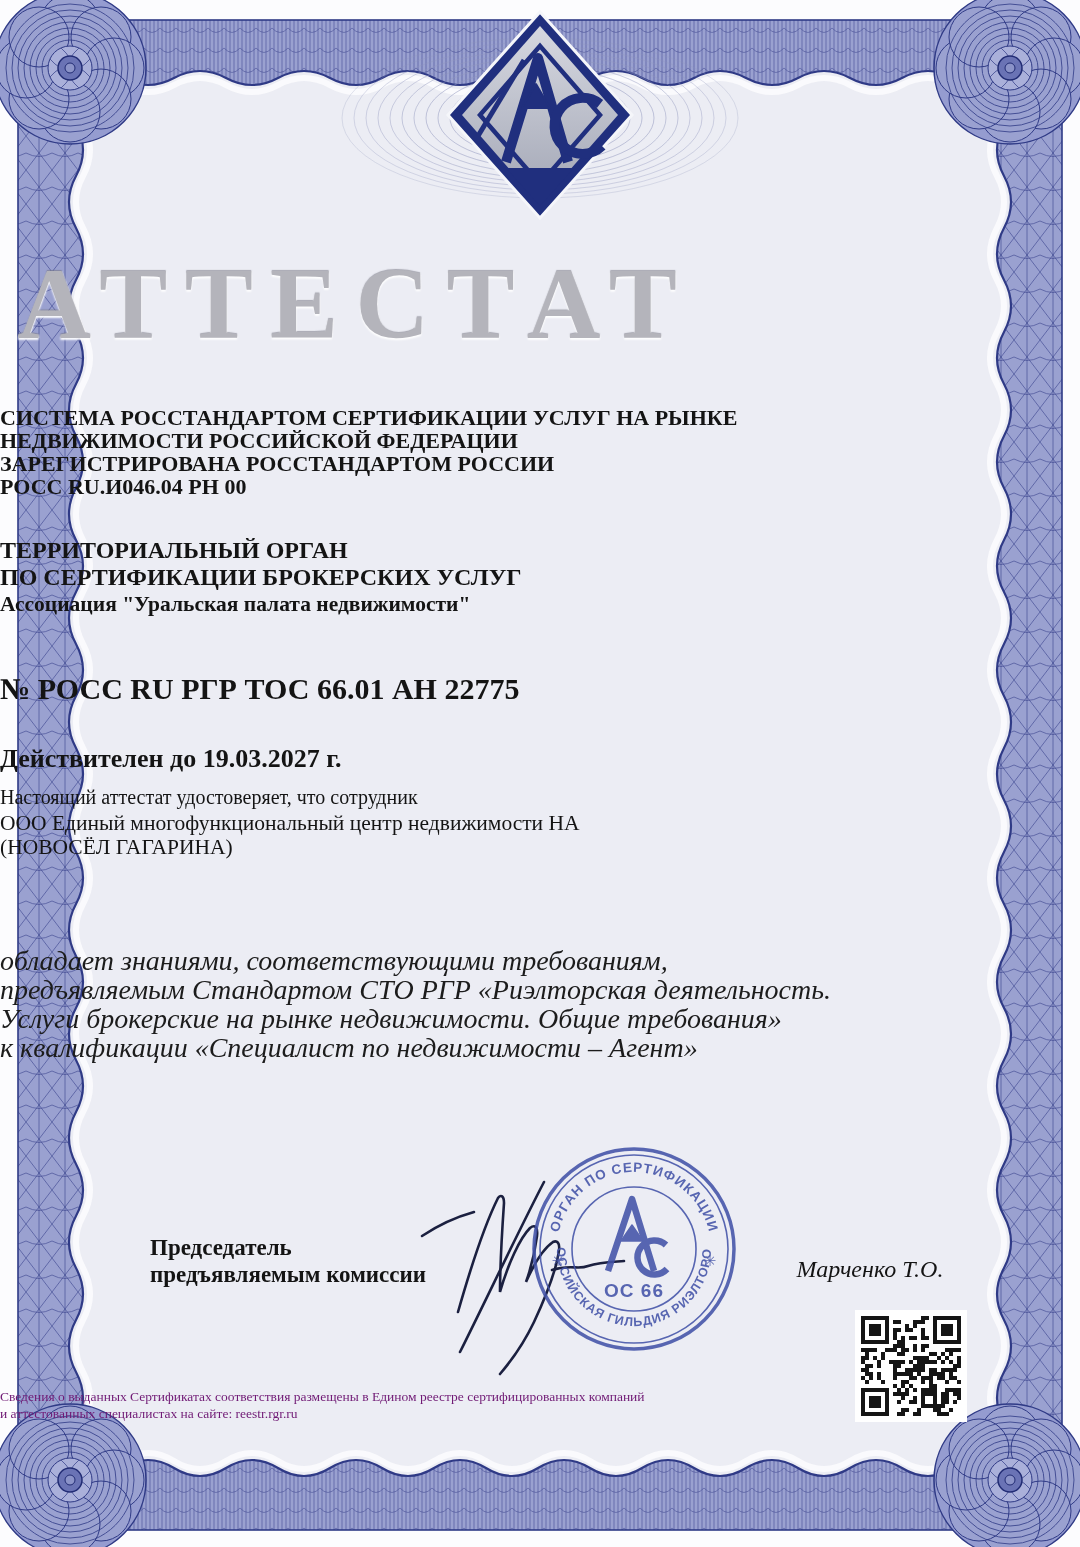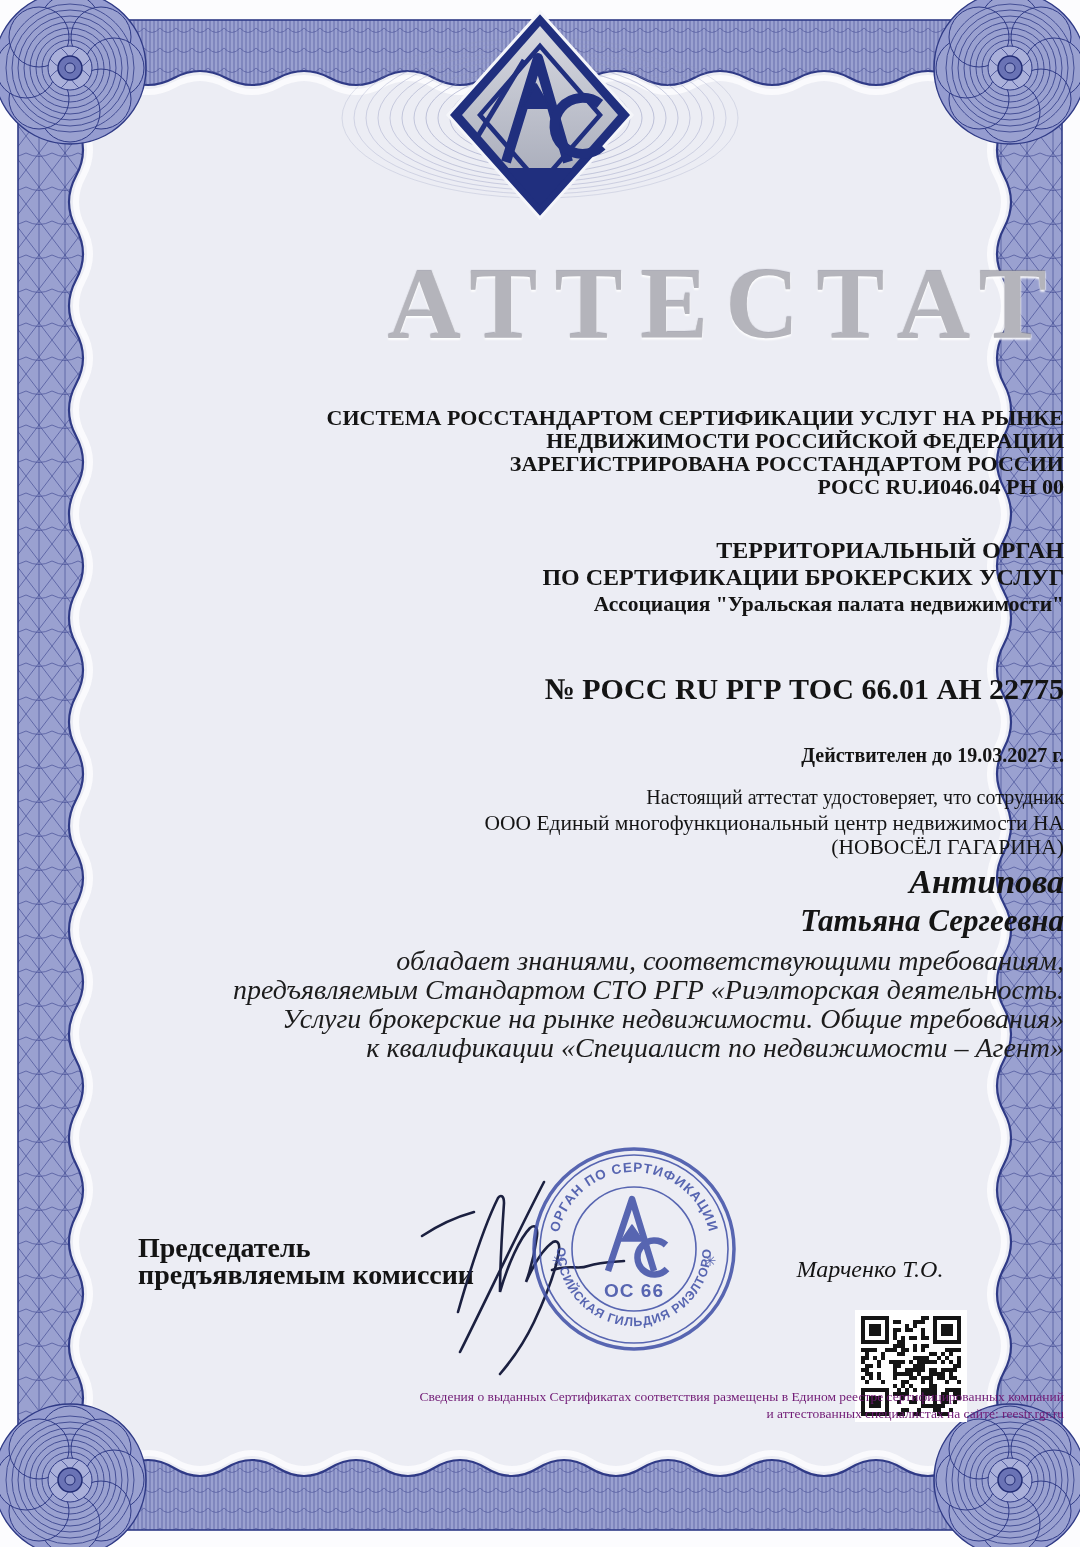--- a/index.html
+++ b/index.html
@@ -2,38 +2,38 @@
 <html><head>
 <meta charset="utf-8">
 <style>
   html,body{margin:0;padding:0;background:#ffffff;}
   .certificate{
     position:relative;width:1080px;height:1547px;margin:0 auto;
     background:#ecedf4;overflow:hidden;
     font-family:"Liberation Serif",serif;color:#141414;
   }
   .layer{position:absolute;left:0;top:0;}
-  .abs{position:absolute;left:0;right:16px;text-align:right;}
+  .abs{position:absolute;left:0;right:16px;text-align:left;}
   .title{
     top:250px;font-weight:bold;font-size:102px;line-height:1.05;
     letter-spacing:0.17em;text-indent:0.17em;color:#b4b4bb;
     text-shadow:0 2px 2px rgba(255,255,255,.95), 0 -1px 1px rgba(110,110,122,.55), 1px 0 1px rgba(255,255,255,.4);
   }
   .sys{top:406px;font-weight:bold;font-size:22px;line-height:23px;}
   .org{top:537px;font-weight:bold;font-size:24px;line-height:27px;}
   .org .assoc{font-size:21.5px;}
   .number{top:672px;font-weight:bold;font-size:30px;}
-  .valid{top:744px;font-weight:bold;font-size:20px;padding-left:8px;}
+  .valid{top:744px;font-weight:bold;font-size:26px;}
   .intro{top:786px;font-size:20px;}
   .company{top:811px;font-weight:normal;font-size:21.5px;line-height:24px;}
   .holder-name{top:862px;font-weight:bold;font-style:italic;line-height:39px;}
   .holder-name .ln{font-size:34px;}
   .holder-name .fm{font-size:31px;}
   .qual{top:946px;font-style:italic;font-size:28px;line-height:29px;color:#1c1c1c;}
-  .chairman{position:absolute;left:138px;top:1234px;text-align:left;font-weight:bold;font-size:28px;line-height:27px;}
+  .chairman{position:absolute;left:150px;top:1234px;text-align:left;font-weight:bold;font-size:23px;line-height:27px;}
   .signer{position:absolute;left:760px;top:1256px;width:220px;text-align:center;font-style:italic;font-weight:normal;font-size:24px;}
   .footer{top:1388px;font-size:13.5px;line-height:17px;color:#701a75;}
   svg{display:block;}
   .sealwrap{position:absolute;left:528px;top:1143px;}
   .sigwrap{position:absolute;left:412px;top:1170px;}
   .qrwrap{position:absolute;left:855px;top:1310px;}
   .logowrap{position:absolute;left:320px;top:0px;}
 </style>
 </head>
 <body>
@@ -169,24 +169,20 @@
 
   <div class="abs number">№ РОСС RU РГР ТОС  66.01 АН 22775</div>
   <div class="abs valid">Действителен до  19.03.2027 г.</div>
 
   <div class="abs intro">Настоящий аттестат удостоверяет, что сотрудник</div>
   <div class="abs company">
     <div>ООО Единый многофункциональный центр недвижимости НА</div>
     <div>(НОВОСЁЛ ГАГАРИНА)</div>
   </div>
 
-  <div class="abs holder-name">
-    <div class="ln">Антипова</div>
-    <div class="fm">Татьяна Сергеевна</div>
-  </div>
 
   <div class="abs qual">
     <div>обладает знаниями, соответствующими требованиям,</div>
     <div>предъявляемым Стандартом СТО РГР «Риэлторская деятельность.</div>
     <div>Услуги брокерские на рынке недвижимости. Общие требования»</div>
     <div>к квалификации «Специалист по недвижимости – Агент»</div>
   </div>
 
   <div class="chairman">
     <div>Председатель</div>

